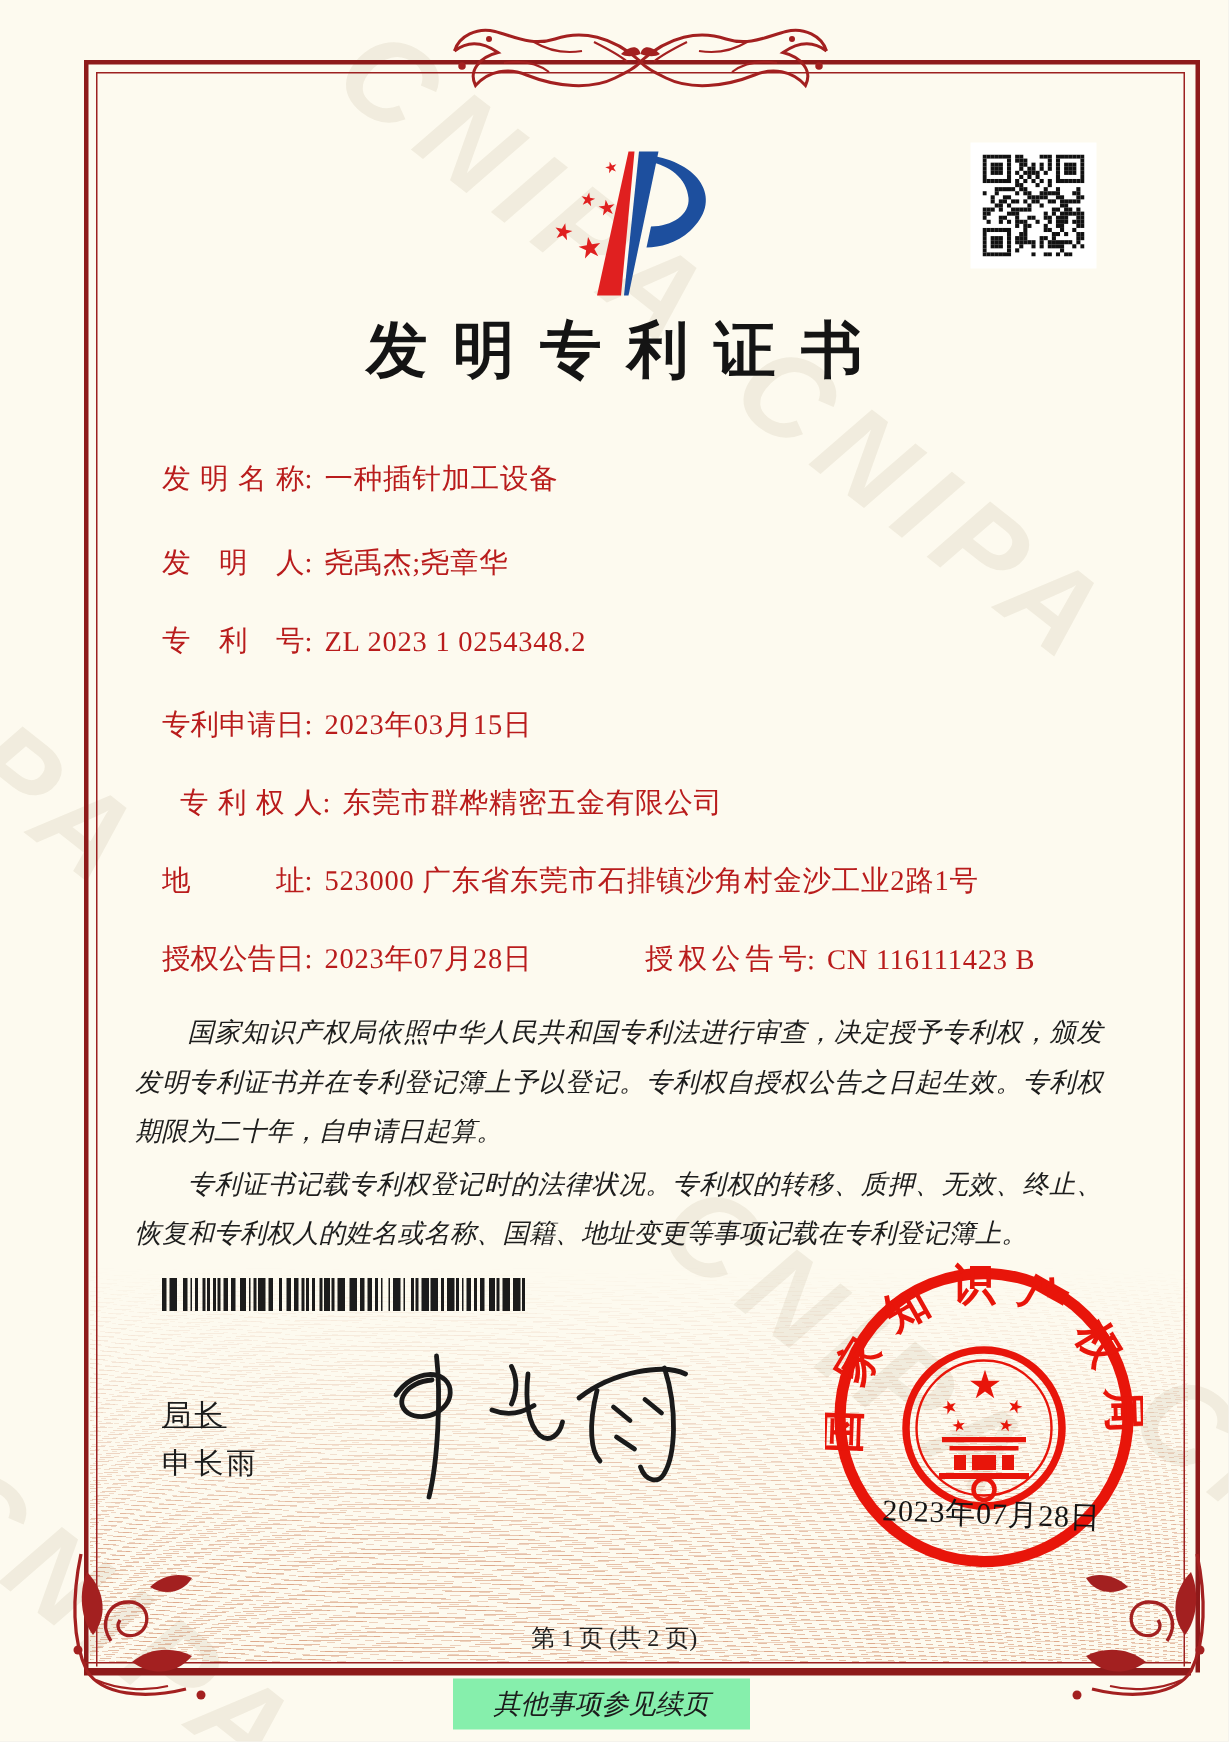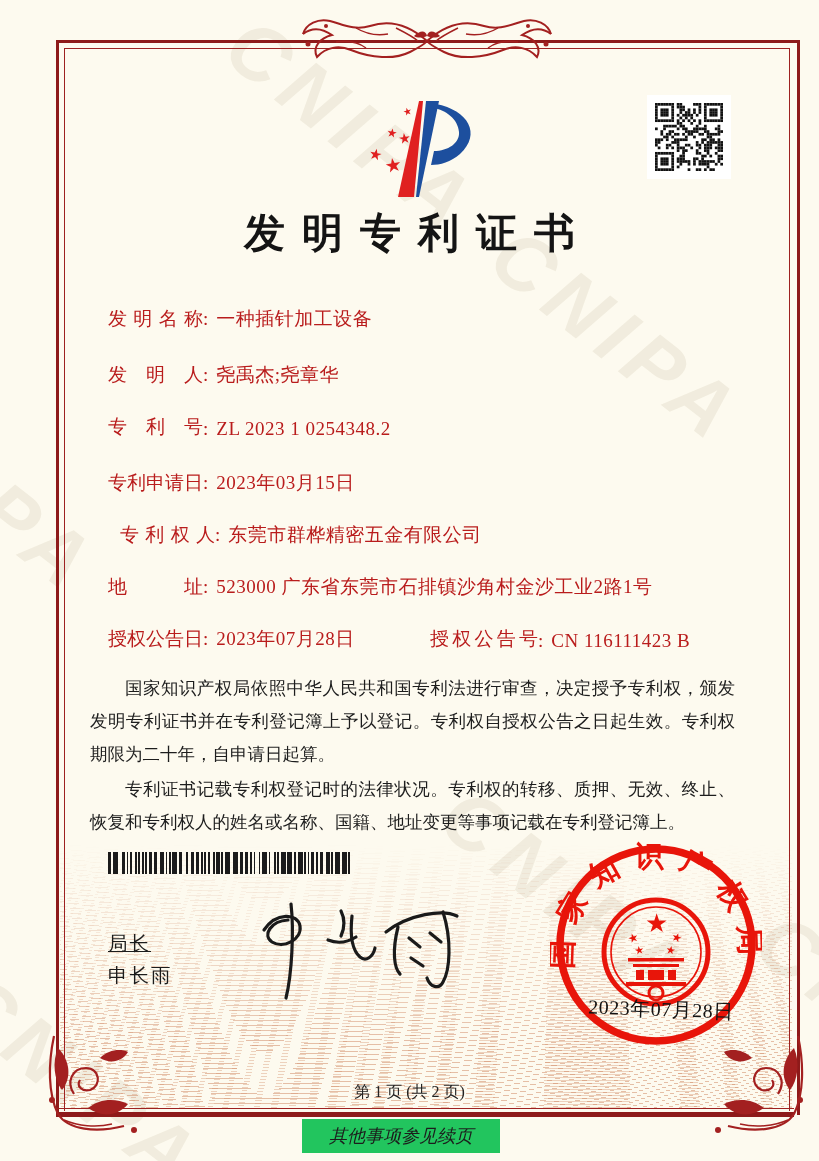--- a/index.html
+++ b/index.html
@@ -39,34 +39,34 @@
   .title{left:0;top:206px;width:819px;text-align:center;font-size:41px;font-weight:bold;
      color:#141414;letter-spacing:17px;text-indent:17px;}
 
   .field-row{position:absolute;left:108px;font-size:19px;color:#b91c1c;white-space:nowrap;}
   .flabel{display:inline-block;width:95px;text-align:justify;text-align-last:justify;vertical-align:bottom;}
   .fcolon{display:inline-block;margin-right:8px;}
   .fvalue{letter-spacing:0.5px;}
   .grant-no{position:absolute;left:322px;top:0;white-space:nowrap;}
 
   .paras{left:90px;top:672px;width:645px;font-size:17.5px;line-height:33px;color:#1d1d1d;
-     text-align:justify;}
+     font-style:italic;text-align:justify;}
   .paras p{margin:0 0 2px 0;text-indent:2em;}
 
   .barcode{left:108px;top:852px;width:266px;height:22px;font-size:0;white-space:nowrap;}
 
   .officer{left:108px;font-size:19.5px;letter-spacing:2px;color:#1c1c1c;}
   .sig{left:246px;top:900px;}
 
   .seal{left:550px;top:840px;width:212px;height:212px;}
   .seal-date{left:578px;top:996px;width:166px;text-align:center;font-size:20px;color:#141414;
      transform:rotate(2deg);letter-spacing:0.5px;}
 
   .page-num{left:0;top:1082px;width:819px;text-align:center;font-size:16px;color:#222;}
-  .note-box{left:302px;top:1119px;width:198px;height:34px;background:#22c55e;
+  .note-box{left:302px;top:1119px;width:198px;height:34px;background:#86efac;
      text-align:center;line-height:34px;font-size:18px;font-style:italic;color:#1c1c1c;}
 
   .ornament-top{left:296px;top:14px;width:262px;height:54px;}
   .corner-bl{left:44px;top:1034px;width:98px;height:100px;}
   .corner-br{left:710px;top:1034px;width:98px;height:100px;transform:scaleX(-1);}
 </style>
 </head>
 <body>
 
 <div id="page">

